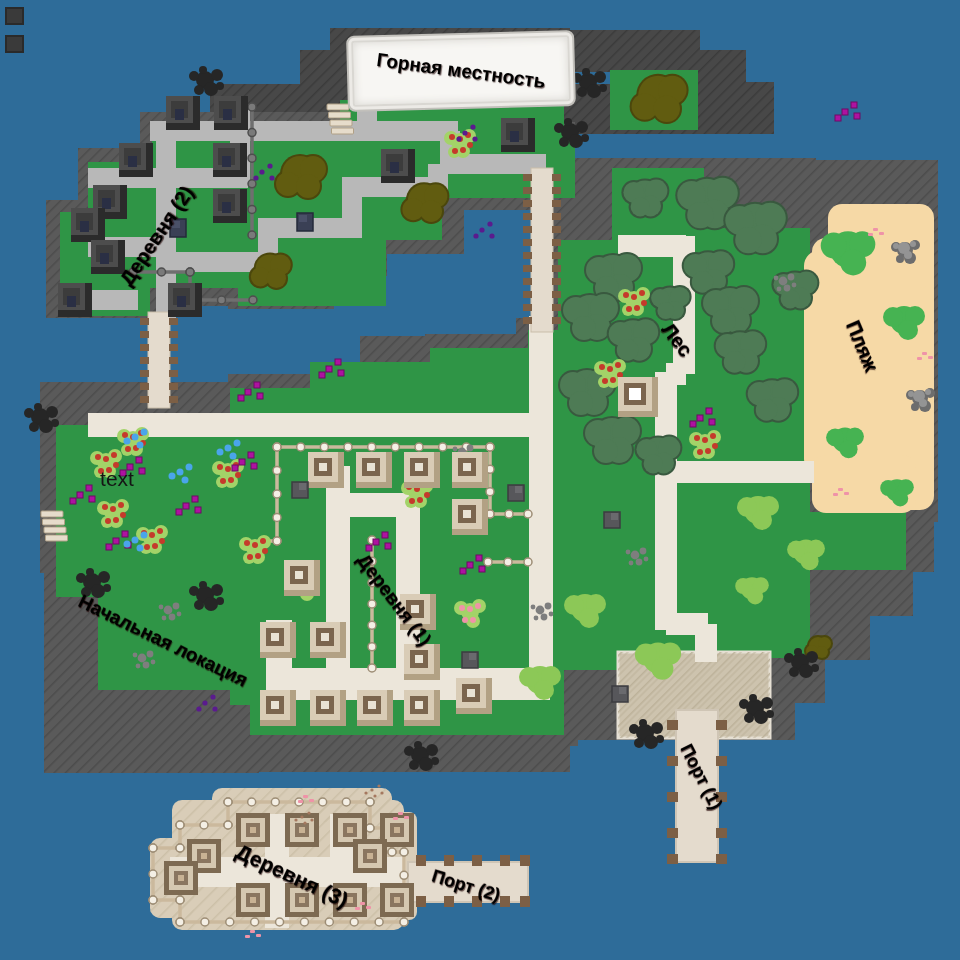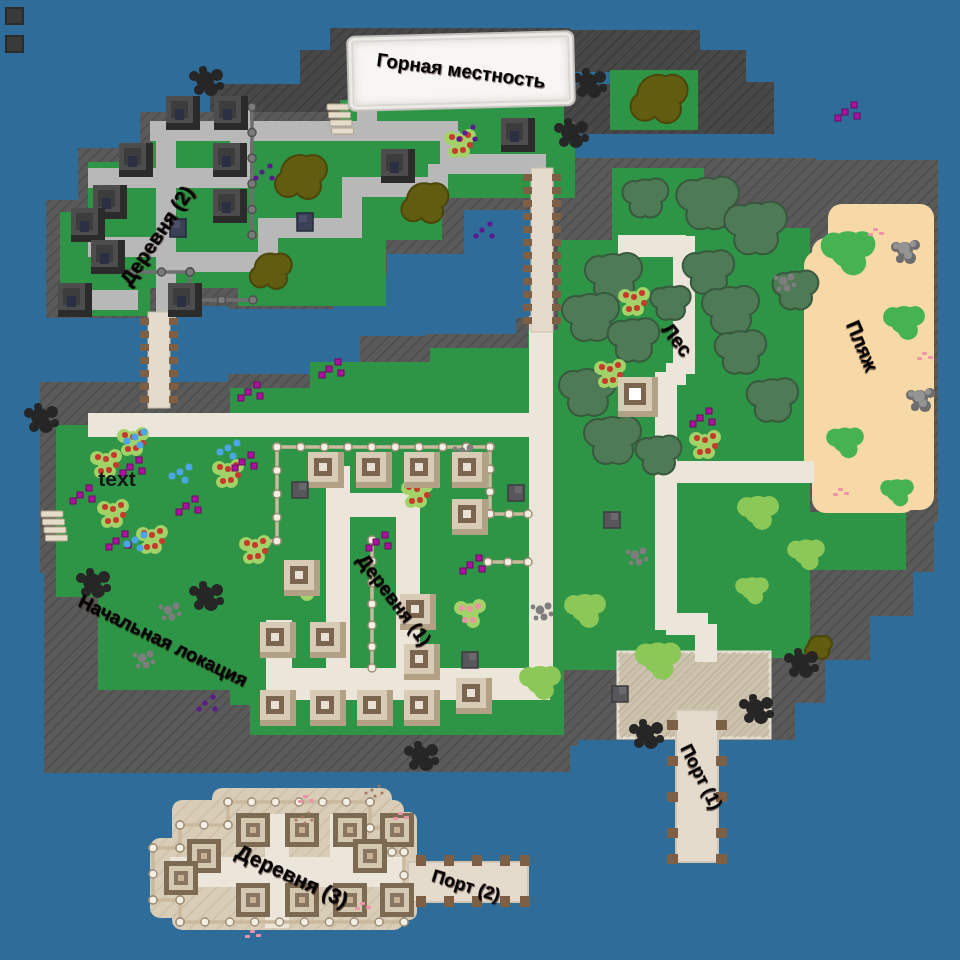--- a/index.html
+++ b/index.html
@@ -3,21 +3,21 @@
 <meta charset="utf-8">
 <style>
   html,body{margin:0;padding:0;background:#222;}
   .stage{position:relative;width:960px;height:960px;overflow:hidden;
          background:var(--water);font-family:"Liberation Sans",sans-serif;}
   .stage svg{position:absolute;left:0;top:0;}
   .map-label{position:absolute;white-space:nowrap;font-weight:bold;
     color:var(--label);
     text-shadow:1px 1px 1px rgba(30,0,0,.65), -0.5px -0.5px 0 rgba(30,0,0,.35);
     transform:translate(-50%,-50%) rotate(var(--r,0deg));}
-  .note-label{position:absolute;white-space:nowrap;color:#151515;font-weight:700;
+  .note-label{position:absolute;white-space:nowrap;color:#151515;font-weight:400;
     transform:translate(-50%,-50%);}
   .banner{position:absolute;left:352px;top:38px;width:214px;height:62px;
     background:#f7f6f3;border:2px solid #d9d7d2;border-radius:3px;
     box-shadow:0 0 0 3px #eceae6,0 0 0 5px #c2c0bb, inset 0 0 8px #d8d6d1;
     transform:rotate(-1.5deg);display:flex;align-items:center;justify-content:center;}
   .banner span{display:block;font-weight:bold;color:var(--label);
     text-shadow:1px 1px 1px rgba(30,0,0,.6);transform:rotate(9deg);font-size:19px;}
 </style>
 </head>
 <body>

